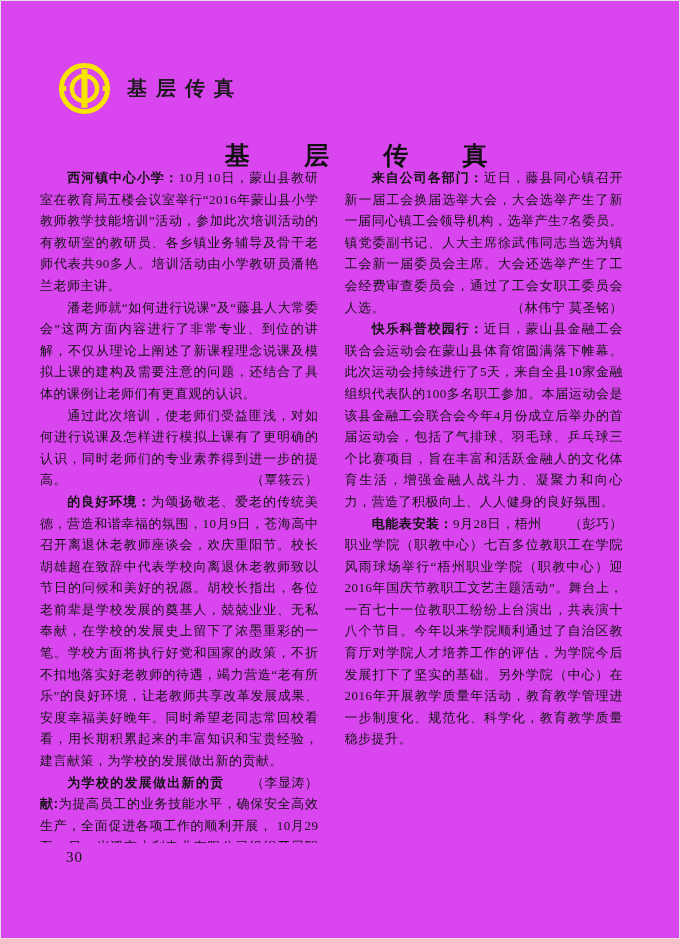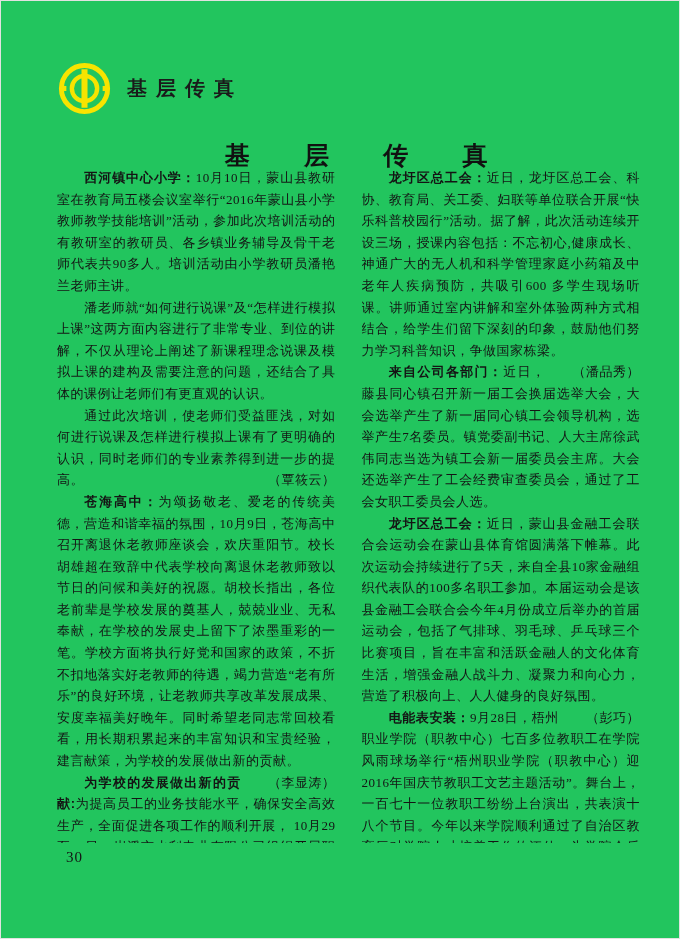--- a/index.html
+++ b/index.html
@@ -1,19 +1,19 @@
 <!DOCTYPE html>
 <html><head>
 <meta charset="utf-8">
 <style>
   html,body{margin:0;padding:0;background:#ffffff;}
   .page{
     position:relative;
     width:680px;height:939px;
-    background:#22c55e;
+    background:#d946ef;
     box-sizing:border-box;
     box-shadow:inset 0 0 0 1px #e2e2e0;
     font-family:"Liberation Serif","DejaVu Serif",serif;
     color:#141414;
     overflow:hidden;
   }
   .brand{
     position:absolute;left:57px;top:61px;
     display:flex;align-items:center;gap:15px;
   }
@@ -31,21 +31,21 @@
     margin:12px;
     text-align:center;
     font-size:25px;
     font-weight:bold;
     letter-spacing:24px;
     padding-left:32px;
     box-sizing:border-box;
     color:#111;
   }
   .content{
-    position:absolute;left:57px;top:167px;
+    position:absolute;left:40px;top:167px;
     width:583px;
     display:flex;
     gap:26px;
   }
   .col{
     width:286px;
     height:676px;
     overflow:hidden;
     text-align:justify;
   }
@@ -90,47 +90,44 @@
   </div>
 
   <h1 class="page-title">基 层 传 真</h1>
 
   <div class="content">
 
     <div class="col">
 
       <div class="article">
         <p class="para indent"><b class="org">西河镇中心小学：</b><span>10月10日，蒙山县教研室在教育局五楼会议室举行“2016年蒙山县小学教师教学技能培训”活动，参加此次培训活动的有教研室的教研员、各乡镇业务辅导及骨干老师代表共90多人。培训活动由小学教研员潘艳兰老师主讲。</span></p>
-        <p class="para indent"><span>潘老师就“如何进行说课”及“怎样进行模拟上课”这两方面内容进行了非常专业、到位的讲解，不仅从理论上阐述了新课程理念说课及模拟上课的建构及需要注意的问题，还结合了具体的课例让老师们有更直观的认识。</span></p>
+        <p class="para indent"><span>潘老师就“如何进行说课”及“藤县人大常委会”这两方面内容进行了非常专业、到位的讲解，不仅从理论上阐述了新课程理念说课及模拟上课的建构及需要注意的问题，还结合了具体的课例让老师们有更直观的认识。</span></p>
         <p class="para indent"><span>通过此次培训，使老师们受益匪浅，对如何进行说课及怎样进行模拟上课有了更明确的认识，同时老师们的专业素养得到进一步的提高。</span><span class="byline">（覃筱云）</span></p>
       </div>
 
       <div class="article">
-        <p class="para indent"><b class="org">苍海高中：</b><span>为颂扬敬老、爱老的传统美德，营造和谐幸福的氛围，10月9日，苍海高中召开离退休老教师座谈会，欢庆重阳节。校长胡雄超在致辞中代表学校向离退休老教师致以节日的问候和美好的祝愿。胡校长指出，各位老前辈是学校发展的奠基人，兢兢业业、无私奉献，在学校的发展史上留下了浓墨重彩的一笔。学校方面将执行好党和国家的政策，不折不扣地落实好老教师的待遇，竭力营造“老有所乐”的良好环境，让老教师共享改革发展成果、安度幸福美好晚年。同时希望老同志常回校看看，用长期积累起来的丰富知识和宝贵经验，建言献策，为学校的发展做出新的贡献。</span><span class="byline">（李显涛）</span></p>
+        <p class="para indent"><b class="org">的良好环境：</b><span>为颂扬敬老、爱老的传统美德，营造和谐幸福的氛围，10月9日，苍海高中召开离退休老教师座谈会，欢庆重阳节。校长胡雄超在致辞中代表学校向离退休老教师致以节日的问候和美好的祝愿。胡校长指出，各位老前辈是学校发展的奠基人，兢兢业业、无私奉献，在学校的发展史上留下了浓墨重彩的一笔。学校方面将执行好党和国家的政策，不折不扣地落实好老教师的待遇，竭力营造“老有所乐”的良好环境，让老教师共享改革发展成果、安度幸福美好晚年。同时希望老同志常回校看看，用长期积累起来的丰富知识和宝贵经验，建言献策，为学校的发展做出新的贡献。</span><span class="byline">（李显涛）</span></p>
       </div>
 
       <div class="article">
         <p class="para indent"><b class="org">为学校的发展做出新的贡献:</b><span>为提高员工的业务技能水平，确保安全高效生产，全面促进各项工作的顺利开展， 10月29至30日，岑溪市水利电业有限公司组织开展职工技能竞赛活动。竞赛内容包括倒闸操作、二次回路故障查处、杆上作业、电能表安装、人工救护、消防灭火操作、计算机办公系统应用、配电线路及用电设施隐患查找等八个项目，来自公司各部门、各供电所、变电站</span></p>
       </div>
 
     </div>
 
     <div class="col">
 
 
+
       <div class="article">
-        <p class="para indent"><b class="org">龙圩区总工会：</b><span>近日，龙圩区总工会、科协、教育局、关工委、妇联等单位联合开展“快乐科普校园行”活动。据了解，此次活动连续开设三场，授课内容包括：不忘初心,健康成长、神通广大的无人机和科学管理家庭小药箱及中老年人疾病预防，共吸引600 多学生现场听课。讲师通过室内讲解和室外体验两种方式相结合，给学生们留下深刻的印象，鼓励他们努力学习科普知识，争做国家栋梁。</span><span class="byline">（潘品秀）</span></p>
+        <p class="para indent"><b class="org">来自公司各部门：</b><span>近日，藤县同心镇召开新一届工会换届选举大会，大会选举产生了新一届同心镇工会领导机构，选举产生7名委员。镇党委副书记、人大主席徐武伟同志当选为镇工会新一届委员会主席。大会还选举产生了工会经费审查委员会，通过了工会女职工委员会人选。</span><span class="byline">（林伟宁 莫圣铭）</span></p>
       </div>
 
       <div class="article">
-        <p class="para indent"><b class="org">来自公司各部门：</b><span>近日，藤县同心镇召开新一届工会换届选举大会，大会选举产生了新一届同心镇工会领导机构，选举产生7名委员。镇党委副书记、人大主席徐武伟同志当选为镇工会新一届委员会主席。大会还选举产生了工会经费审查委员会，通过了工会女职工委员会人选。</span></p>
-      </div>
-
-      <div class="article">
-        <p class="para indent"><b class="org">龙圩区总工会：</b><span>近日，蒙山县金融工会联合会运动会在蒙山县体育馆圆满落下帷幕。此次运动会持续进行了5天，来自全县10家金融组织代表队的100多名职工参加。本届运动会是该县金融工会联合会今年4月份成立后举办的首届运动会，包括了气排球、羽毛球、乒乓球三个比赛项目，旨在丰富和活跃金融人的文化体育生活，增强金融人战斗力、凝聚力和向心力，营造了积极向上、人人健身的良好氛围。</span><span class="byline">（彭巧）</span></p>
+        <p class="para indent"><b class="org">快乐科普校园行：</b><span>近日，蒙山县金融工会联合会运动会在蒙山县体育馆圆满落下帷幕。此次运动会持续进行了5天，来自全县10家金融组织代表队的100多名职工参加。本届运动会是该县金融工会联合会今年4月份成立后举办的首届运动会，包括了气排球、羽毛球、乒乓球三个比赛项目，旨在丰富和活跃金融人的文化体育生活，增强金融人战斗力、凝聚力和向心力，营造了积极向上、人人健身的良好氛围。</span><span class="byline">（彭巧）</span></p>
       </div>
 
       <div class="article">
         <p class="para indent"><b class="org">电能表安装：</b><span>9月28日，梧州职业学院（职教中心）七百多位教职工在学院风雨球场举行“梧州职业学院（职教中心）迎2016年国庆节教职工文艺主题活动”。舞台上，一百七十一位教职工纷纷上台演出，共表演十八个节目。今年以来学院顺利通过了自治区教育厅对学院人才培养工作的评估，为学院今后发展打下了坚实的基础。另外学院（中心）在2016年开展教学质量年活动，教育教学管理进一步制度化、规范化、科学化，教育教学质量稳步提升。</span></p>
       </div>
 
     </div>
 
   </div>
 

